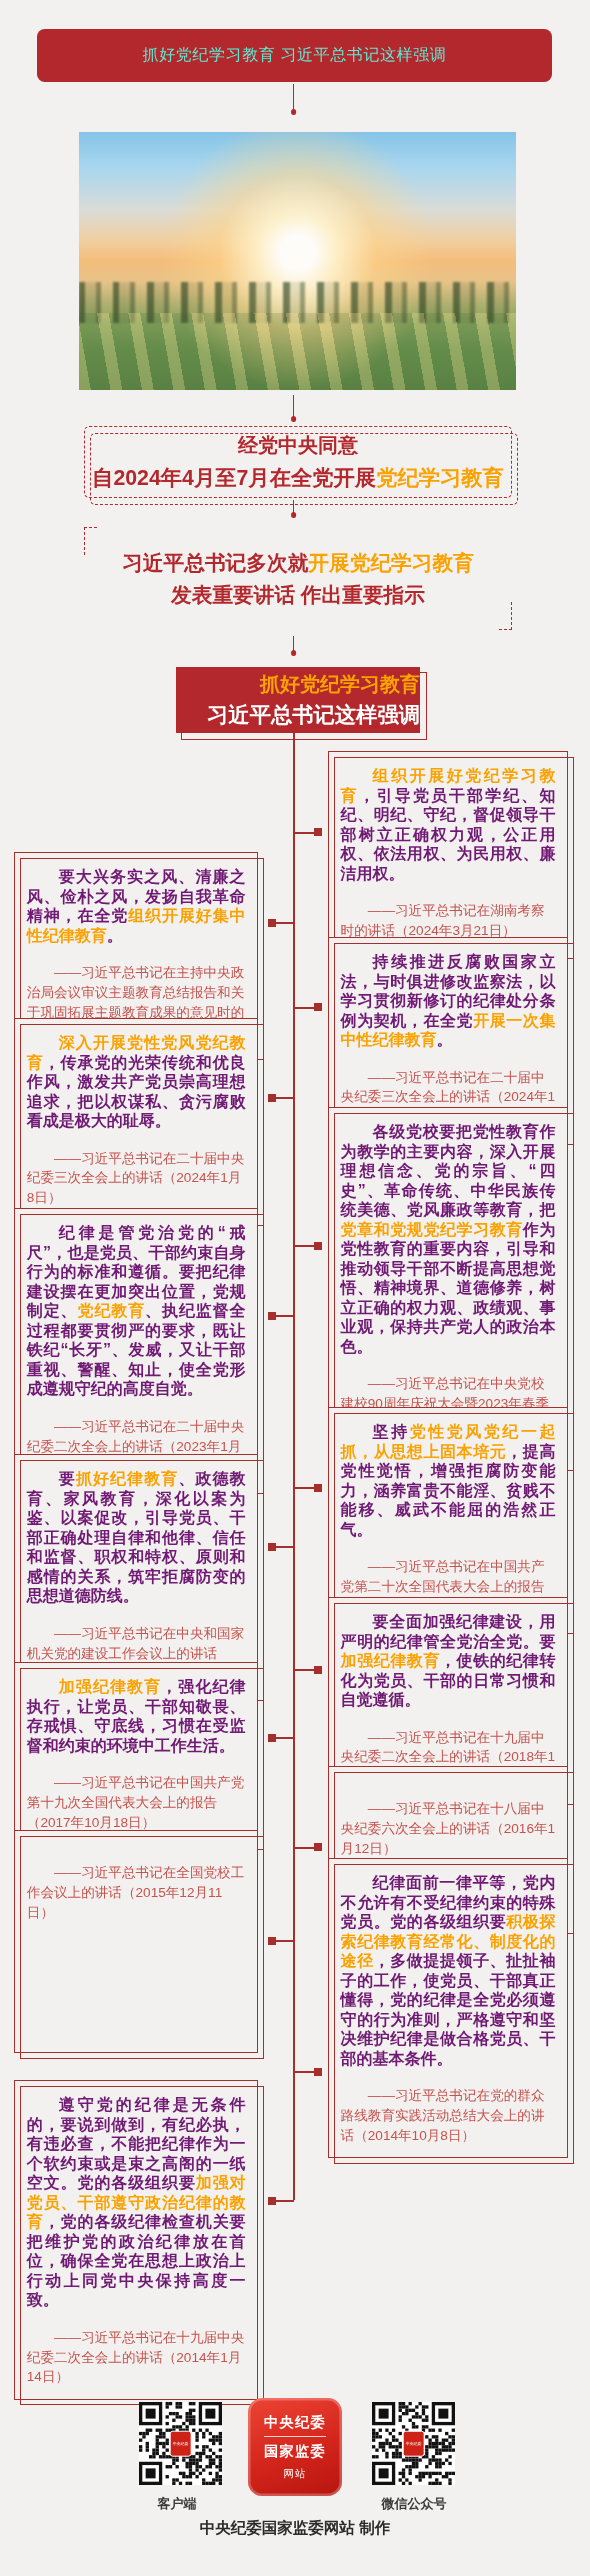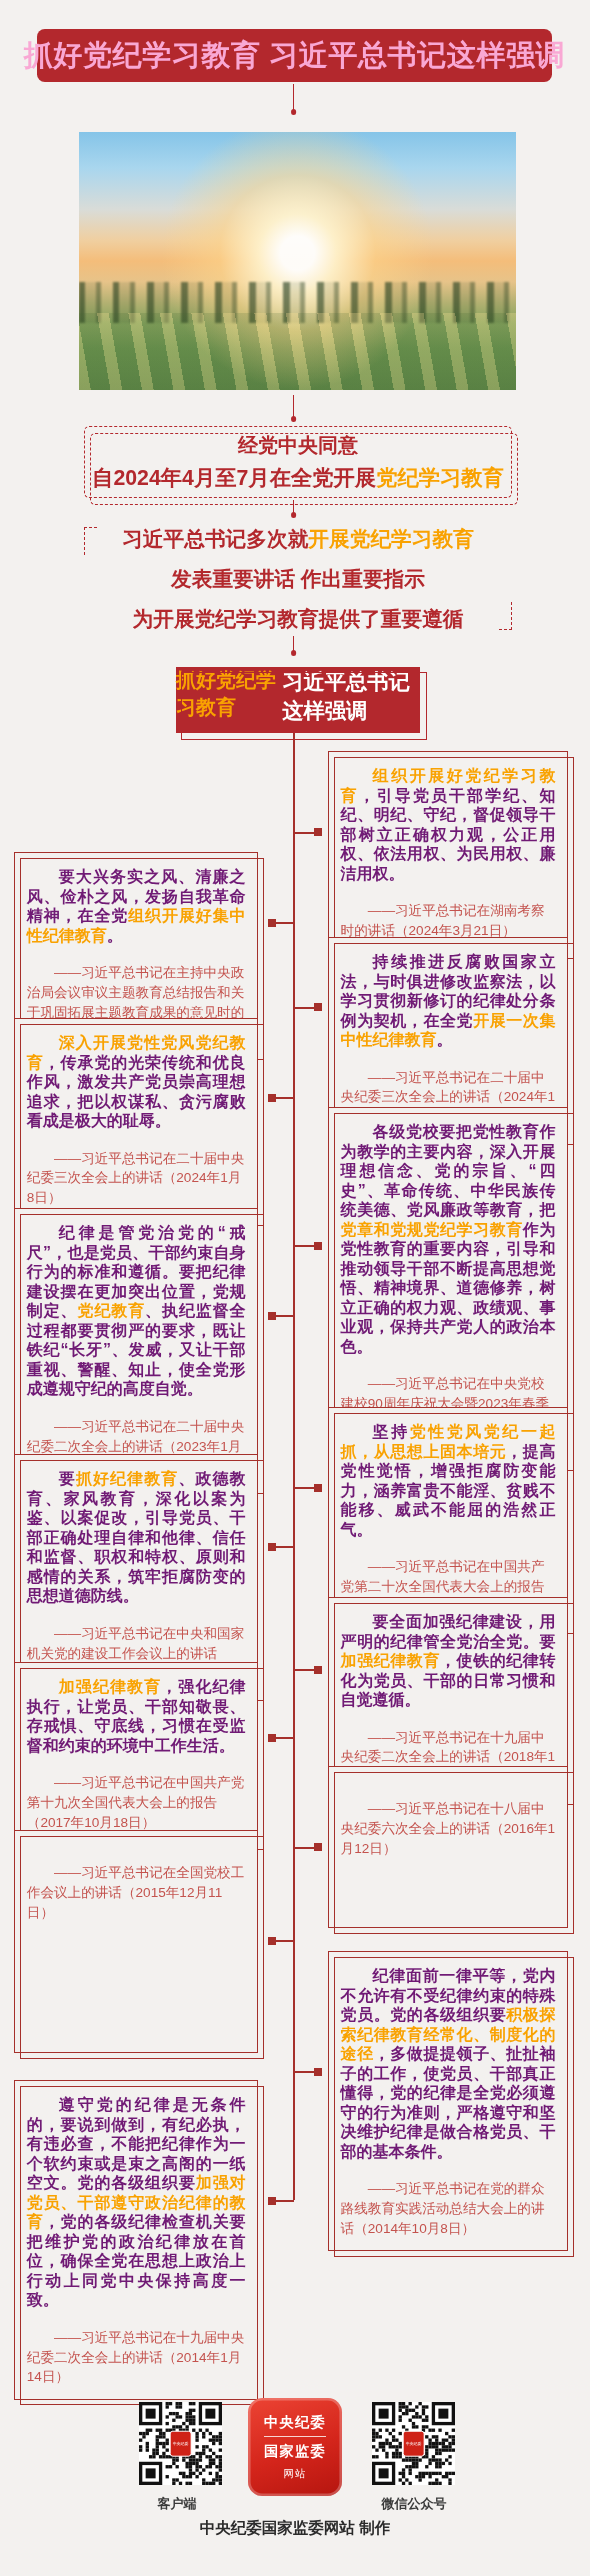--- a/index.html
+++ b/index.html
@@ -2,21 +2,21 @@
 <html style="font-size:10.3px"><head>
 <meta charset="utf-8">
 <style>
   html,body{margin:0;padding:0;}
   body{background:#e8e6e4;font-family:"Liberation Sans","DejaVu Sans",sans-serif;}
   #page{position:relative;width:591px;height:2576px;margin:0 auto;background:#f3f1ef;overflow:hidden;}
 
   
   .banner{position:absolute;left:37px;top:29px;width:515px;height:53px;background:#b3282d;border-radius:7.8px;
           display:flex;align-items:center;justify-content:center;}
-  .banner h1{margin:0;color:#f9a8d4;font-size:29px;font-weight:bold;letter-spacing:0.6px;white-space:nowrap;}
+  .banner h1{margin:0;color:#5eead4;font-size:16px;font-weight:normal;letter-spacing:0.6px;white-space:nowrap;}
 
   
   .vline{position:absolute;width:1.3px;background:#b3282d;}
   .vline .dot{position:absolute;left:50%;bottom:-2.6px;transform:translateX(-50%);width:5.8px;height:5.8px;border-radius:50%;background:#b3282d;}
 
   
   .photo{position:absolute;left:79px;top:132px;width:437px;height:258px;overflow:hidden;
     background:
       radial-gradient(circle at 50% 47%, rgba(255,255,255,.95) 0 17px, rgba(255,243,205,.9) 39px, rgba(255,214,140,.55) 78px, rgba(255,214,140,0) 136px),
       linear-gradient(180deg,#85c4e8 0%,#a9d6ee 14%,#d9dcd8 30%,#f0cfa0 42%,#f4bd7a 50%,#e7c389 58%,#b4b172 66%,#86a45e 74%,#6a944f 84%,#5d8747 100%);}
@@ -28,26 +28,26 @@
   
   .dashedbox{position:absolute;left:84px;top:426px;width:426px;height:70px;border:1.9px dashed #b3282d;border-radius:5.2px;
              display:flex;flex-direction:column;align-items:center;justify-content:center;gap:3.9px;}
   .dashedbox::after{content:"";position:absolute;left:5.2px;top:5.8px;right:-7.1px;bottom:-7.8px;border:1.3px dashed #b3282d;border-radius:5.2px;pointer-events:none;}
   .dashedbox .l1{color:#b3282d;font-size:20px;font-weight:bold;}
   .dashedbox .l2{color:#b3282d;font-size:21.3px;font-weight:bold;white-space:nowrap;}
 
   .cornerbox{position:absolute;left:84px;top:527px;width:428px;height:103px;}
   .cornerbox .br-tl{position:absolute;left:0;top:0;width:11.6px;height:27px;border-left:1.9px dashed #b3282d;border-top:1.9px dashed #b3282d;}
   .cornerbox .br-br{position:absolute;right:0;bottom:0;width:11.6px;height:27px;border-right:1.9px dashed #b3282d;border-bottom:1.9px dashed #b3282d;}
-  .cornerbox .lines{position:absolute;inset:0;display:flex;flex-direction:column;align-items:center;justify-content:center;gap:12px;}
+  .cornerbox .lines{position:absolute;inset:0;display:flex;flex-direction:column;align-items:center;justify-content:center;gap:4px;}
   .cornerbox .ln{color:#b3282d;font-size:20.7px;font-weight:bold;white-space:nowrap;}
 
   
   .badge{position:absolute;left:176px;top:667px;width:244px;height:66px;background:#b3282d;
-         display:flex;flex-direction:row;align-items:flex-start;justify-content:center;gap:2.6px;}
+         display:flex;flex-direction:column;align-items:flex-end;justify-content:center;gap:2.6px;}
   .badge::after{content:"";position:absolute;left:5.2px;top:5.2px;right:-6.5px;bottom:-6.5px;border:1.3px solid #b3282d;pointer-events:none;}
   .badge .b1{color:#f9a201;font-size:20px;font-weight:bold;}
   .badge .b2{color:#ffffff;font-size:21.3px;font-weight:bold;}
 
   
   .spine{position:absolute;left:293px;top:733px;width:1.9px;height:1467px;background:#a5302b;}
   .conn-line{position:absolute;height:1.9px;background:#a5302b;}
   .conn-line.right{left:295px;width:20px;}
   .conn-line.left{left:275px;width:19.4px;}
   .conn-square{position:absolute;width:7.8px;height:7.8px;background:#a5302b;}
@@ -112,21 +112,20 @@
   <div class="vline" style="left:293px;top:500px;height:15.5px;">
       <span class="dot"></span>
     </div>
 
   <div class="cornerbox">
     <div class="br-tl"></div>
     <div class="br-br"></div>
     <div class="lines">
       <div class="ln"><span>习近平总书记多次就</span><span style="color:#f9a201">开展党纪学习教育</span></div>
       <div class="ln">发表重要讲话 作出重要指示</div>
-      <div class="ln">为开展党纪学习教育提供了重要遵循</div>
     </div>
   </div>
 
   <div class="vline" style="left:293px;top:636px;height:17px;">
       <span class="dot"></span>
     </div>
 
   <div class="badge">
     <div class="b1">抓好党纪学习教育</div>
     <div class="b2">习近平总书记这样强调</div>
@@ -198,21 +197,21 @@
       <div class="card right" style="top: 1766px; min-height: 162px;">
         <p class="q-attr">——习近平总书记在十八届中央纪委六次全会上的讲话（2016年1月12日）</p>
       </div>
       <div class="conn-line right" style="top: 1847px;"></div>
       <div class="conn-square right" style="top: 1843px;"></div>
       <div class="card left" style="top: 1830px; min-height: 223px;">
         <p class="q-attr">——习近平总书记在全国党校工作会议上的讲话（2015年12月11日）</p>
       </div>
       <div class="conn-line left" style="top: 1940px;"></div>
       <div class="conn-square left" style="top: 1937px;"></div>
-      <div class="card right" style="top: 1951px; min-height: 244px;">
+      <div class="card right" style="top: 1858px; min-height: 244px;">
         <p class="q-body"><span class="red">纪律面前一律平等，党内不允许有不受纪律约束的特殊党员。党的各级组织要</span><span class="orange">积极探索纪律教育经常化、制度化的途径</span><span class="red">，多做提提领子、扯扯袖子的工作，使党员、干部真正懂得，党的纪律是全党必须遵守的行为准则，严格遵守和坚决维护纪律是做合格党员、干部的基本条件。</span></p>
         <p class="q-attr">——习近平总书记在党的群众路线教育实践活动总结大会上的讲话（2014年10月8日）</p>
       </div>
       <div class="conn-line right" style="top: 2071px;"></div>
       <div class="conn-square right" style="top: 2068px;"></div>
       <div class="card left" style="top: 2080px; min-height: 242px;">
         <p class="q-body"><span class="red">遵守党的纪律是无条件的，要说到做到，有纪必执，有违必查，不能把纪律作为一个软约束或是束之高阁的一纸空文。党的各级组织要</span><span class="orange">加强对党员、干部遵守政治纪律的教育</span><span class="red">，党的各级纪律检查机关要把维护党的政治纪律放在首位，确保全党在思想上政治上行动上同党中央保持高度一致。</span></p>
         <p class="q-attr">——习近平总书记在十九届中央纪委二次全会上的讲话（2014年1月14日）</p>
       </div>
       <div class="conn-line left" style="top: 2200px;"></div>

